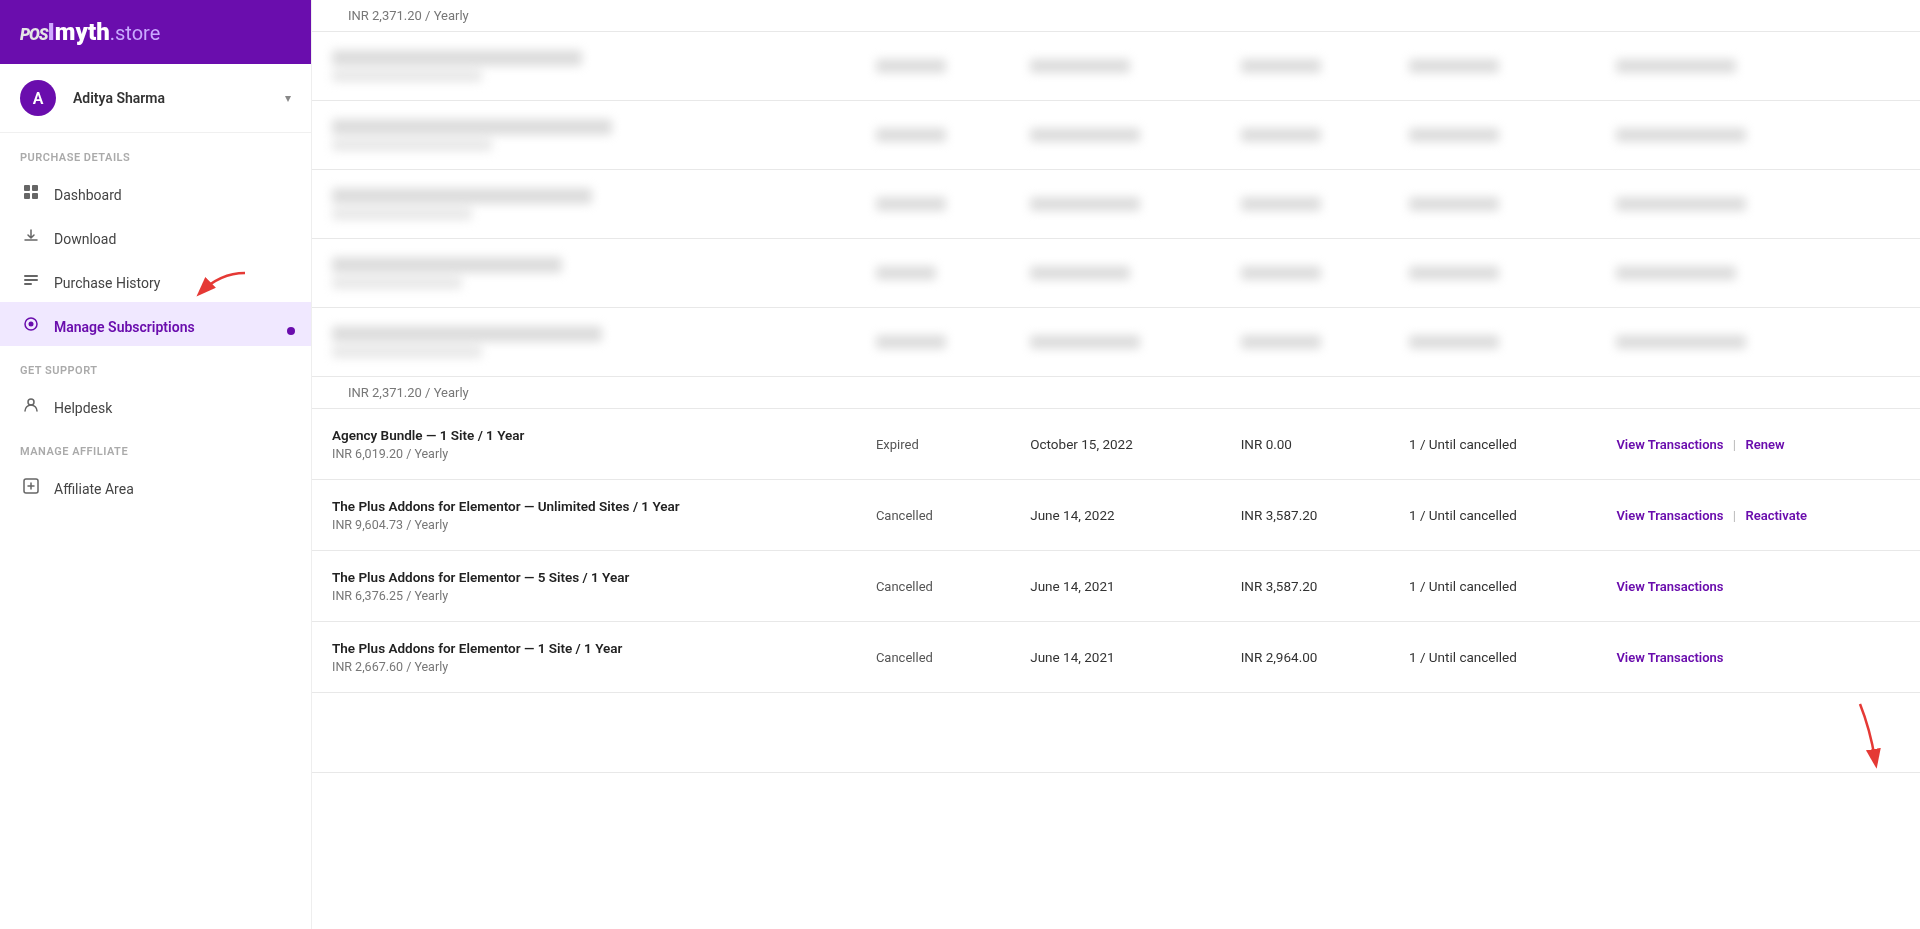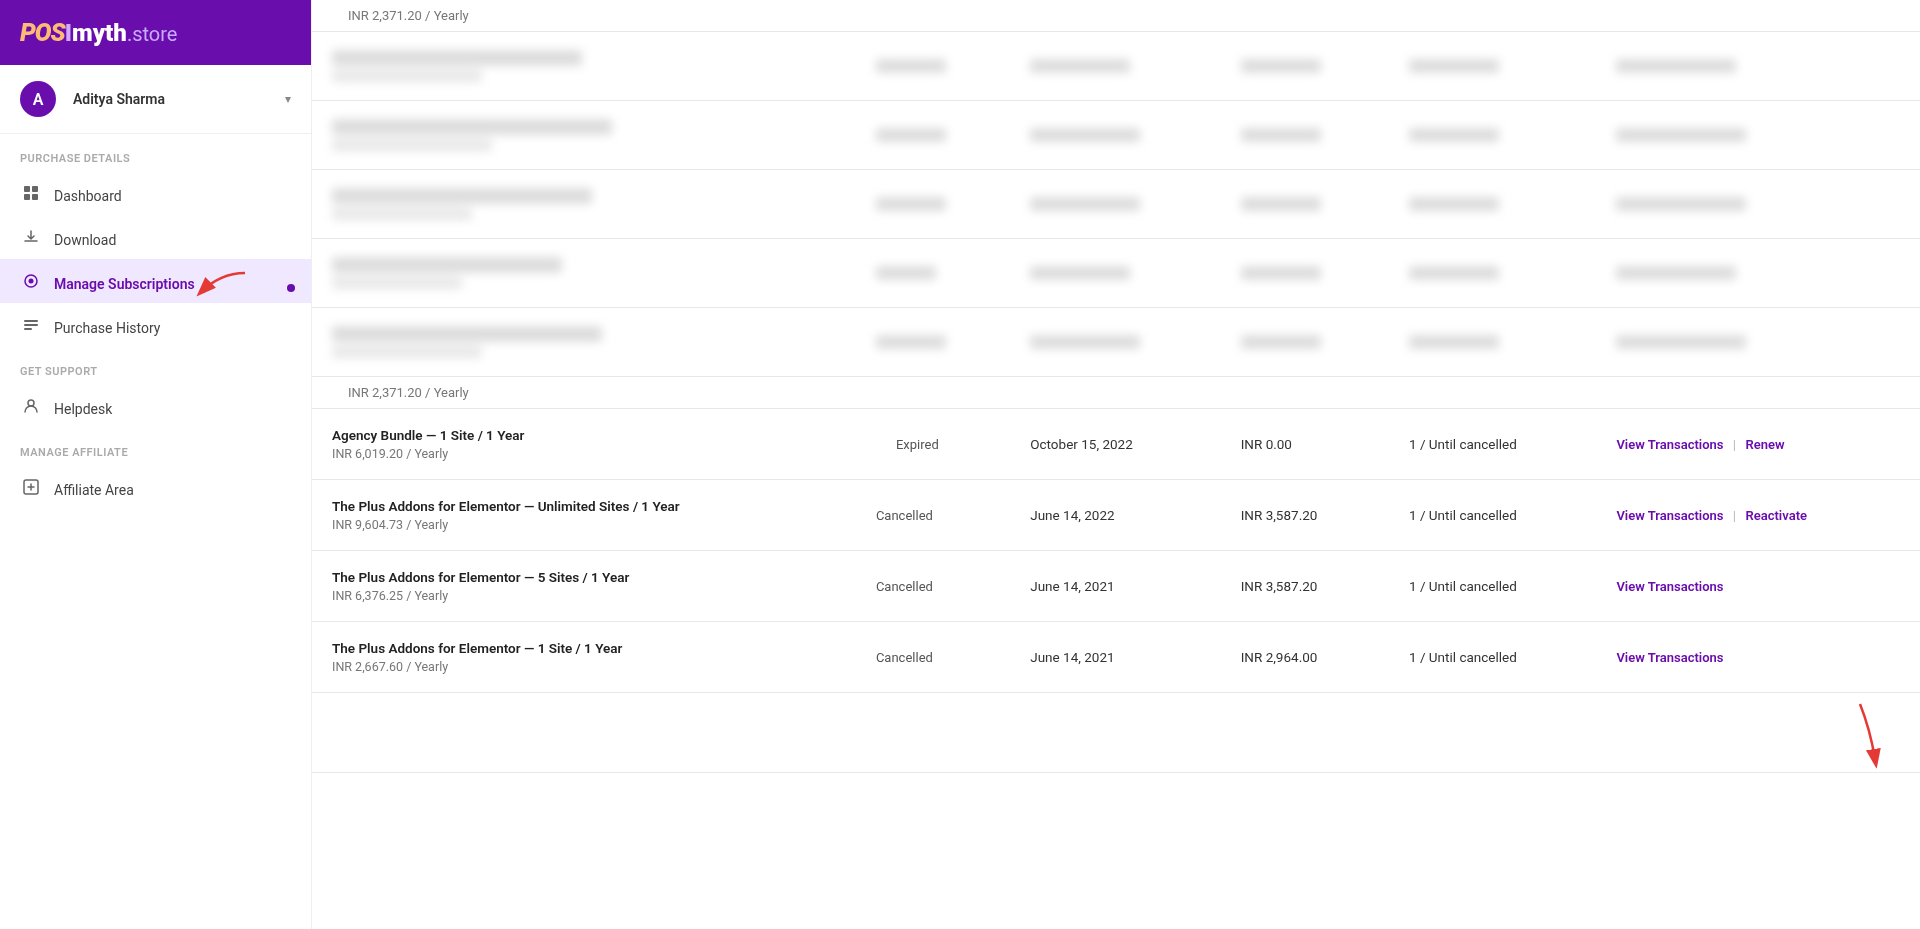--- a/index.html
+++ b/index.html
@@ -119,21 +119,21 @@
       font-weight: 600;
       color: #222;
       display: block;
       margin-bottom: 2px;
     }
     .product-price {
       color: #777;
       font-size: 12.5px;
     }
 
-    .status-expired { color: #555; font-size: 13px; margin-left: 20px; }
+    .status-expired { color: #555; font-size: 13px; }
     .status-cancelled { color: #555; font-size: 13px; }
 
     .action-link {
       color: #6a0dad;
       font-weight: 600;
       cursor: pointer;
       font-size: 13px;
       text-decoration: none;
     }
     .action-sep { color: #bbb; margin: 0 6px; }
@@ -156,21 +156,21 @@
     #main::-webkit-scrollbar { width: 6px; }
     #main::-webkit-scrollbar-track { background: #f0f0f0; }
     #main::-webkit-scrollbar-thumb { background: #ccc; border-radius: 3px; }
 
     
     .logo-brand {
       display: flex;
       align-items: baseline;
       gap: 0;
     }
-    .logo-pos-part { color: #fdba74; font-size: 25px; font-weight: 900; font-style: italic; letter-spacing: -1px; }
+    .logo-pos-part { color: #e5e5e5; font-size: 16px; font-weight: 900; font-style: italic; letter-spacing: -1px; }
     .logo-dot { color: #d0aaff; font-size: 24px; font-weight: 900; }
     .logo-imyth-part { color: #fff; font-size: 24px; font-weight: 900; }
     .logo-store-part { color: #c9aaff; font-size: 20px; font-weight: 400; }
 
     .red-arrow-sidebar {
       position: absolute;
       top: 268px;
       left: 190px;
       width: 60px;
       height: 40px;
@@ -223,42 +223,42 @@
 
     <div class="sidebar-item">
       <span class="sidebar-item-icon">
         <svg width="16" height="16" viewBox="0 0 16 16" fill="none">
             <path d="M8 2v8M5 7l3 3 3-3M2 12h12" stroke="#666" stroke-width="1.5" stroke-linecap="round"></path>
           </svg>
       </span>
       <span class="sidebar-item-label">Download</span>
     </div>
 
+    <div class="sidebar-item">
+      <span class="sidebar-item-icon">
+        <svg width="16" height="16" viewBox="0 0 16 16" fill="none">
+            <rect x="1" y="3" width="14" height="2" rx="1" fill="#666"></rect>
+            <rect x="1" y="7" width="14" height="2" rx="1" fill="#666"></rect>
+            <rect x="1" y="11" width="8" height="2" rx="1" fill="#666"></rect>
+          </svg>
+      </span>
+      <span class="sidebar-item-label">Purchase History</span>
+    </div>
+
     <div class="sidebar-item active">
       <span class="sidebar-item-icon">
         <svg width="16" height="16" viewBox="0 0 16 16" fill="none">
             <circle cx="8" cy="8" r="6" stroke="#6a0dad" stroke-width="1.5"></circle>
             <circle cx="8" cy="8" r="2.5" fill="#6a0dad"></circle>
           </svg>
       </span>
       <span class="sidebar-item-label">Manage Subscriptions</span>
       <span class="active-dot"></span>
     </div>
 
-    <div class="sidebar-item">
-      <span class="sidebar-item-icon">
-        <svg width="16" height="16" viewBox="0 0 16 16" fill="none">
-            <rect x="1" y="3" width="14" height="2" rx="1" fill="#666"></rect>
-            <rect x="1" y="7" width="14" height="2" rx="1" fill="#666"></rect>
-            <rect x="1" y="11" width="8" height="2" rx="1" fill="#666"></rect>
-          </svg>
-      </span>
-      <span class="sidebar-item-label">Purchase History</span>
-    </div>
-
     <div class="sidebar-section-label">Get Support</div>
 
     <div class="sidebar-item">
       <span class="sidebar-item-icon">
         <svg width="16" height="16" viewBox="0 0 16 16" fill="none">
             <circle cx="8" cy="5" r="3" stroke="#666" stroke-width="1.5"></circle>
             <path d="M2 14c0-3.314 2.686-6 6-6s6 2.686 6 6" stroke="#666" stroke-width="1.5" stroke-linecap="round"></path>
           </svg>
       </span>
       <span class="sidebar-item-label">Helpdesk</span>

